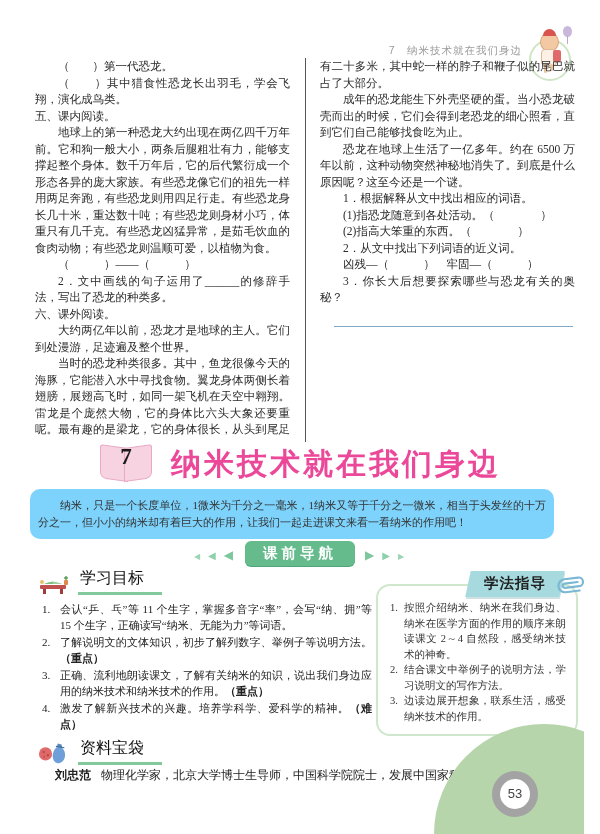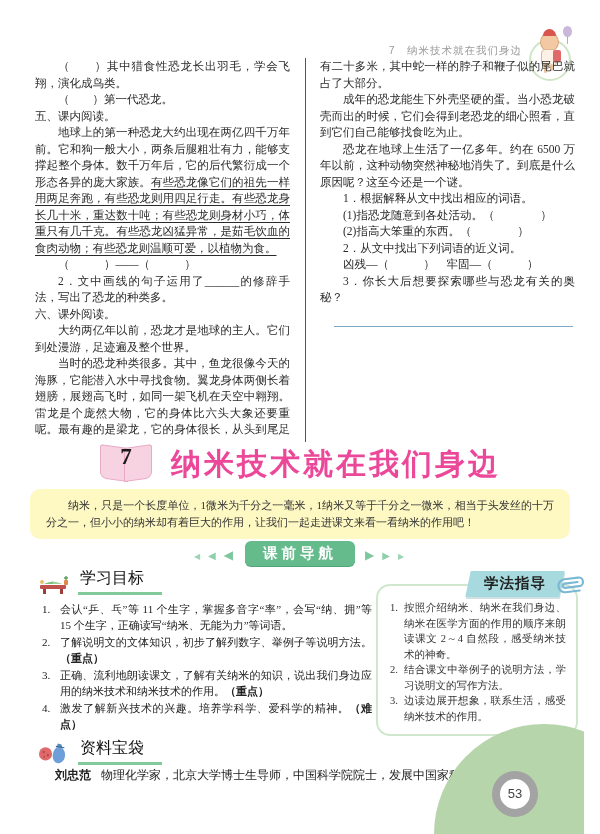--- a/index.html
+++ b/index.html
@@ -20,35 +20,35 @@
   .mascot .leg{position:absolute;left:18px;top:38px;width:3px;height:9px;background:#e8c49e;border-radius:2px;}
   .mascot .leg.l2{left:24px;height:7px;}
 
   
   .columns{position:absolute;left:35px;top:58px;width:540px;height:384px;
            column-count:2;column-gap:30px;column-fill:auto;column-rule:1px solid #555;
            font-size:11.5px;line-height:16.5px;text-align:justify;color:#2a2a2a;}
   .columns p{margin:0;text-indent:2em;}
   .columns p.noindent{text-indent:0;}
   .columns p.ctitle{text-indent:0;text-align:center;font-weight:bold;font-size:12.5px;margin:1px 0;}
-  .columns .ul{text-decoration:underline;text-underline-offset:3px;text-decoration-thickness:1px;margin-top:32px;}
+  .columns .ul{text-underline-offset:3px;text-decoration-thickness:1px;margin-top:32px;}
   .ans-line{height:14px;border-bottom:1px solid #7fa8c4;margin:6px 2px 0 14px;}
 
   
   .lesson-title-row{position:absolute;left:0;top:442px;width:600px;text-align:center;white-space:nowrap;}
   .book-badge{display:inline-block;position:relative;width:54px;height:40px;vertical-align:-8px;margin-right:14px;}
   .book-badge .pg{position:absolute;top:4px;width:26px;height:32px;background:#f7d2e0;border:1.5px solid #e9a9c5;}
   .book-badge .pg.left{left:1px;transform:skewY(8deg);border-radius:3px 0 0 6px;}
   .book-badge .pg.right{right:1px;transform:skewY(-8deg);border-radius:0 3px 6px 0;}
   .book-badge .num{position:absolute;left:0;top:2px;width:100%;text-align:center;font-size:23px;font-weight:bold;color:#1a1a1a;
                    font-family:"Liberation Serif",serif;}
   .lesson-title-text{display:inline-block;font-size:30px;font-weight:bold;letter-spacing:3px;color:#ec4899;}
 
   
-  .intro-box{position:absolute;left:30px;top:489px;width:508px;padding:8px 16px;background:#fef9c3;border-radius:10px;
+  .intro-box{position:absolute;left:30px;top:489px;width:508px;padding:8px 8px;background:#7dd3fc;border-radius:10px;
              font-size:11px;line-height:17px;color:#333;text-align:justify;text-indent:2em;}
 
   
   .banner-row{position:absolute;left:0;top:541px;width:600px;text-align:center;}
   .banner-row .arrows{display:inline-block;vertical-align:middle;color:#7cc79c;letter-spacing:2px;}
   .banner-row .arrows span{display:inline-block;}
   .banner-row .a1{font-size:8px;opacity:.75;}
   .banner-row .a2{font-size:10px;opacity:.85;}
   .banner-row .a3{font-size:12px;}
   .banner-badge{display:inline-block;vertical-align:middle;margin:0 10px;padding:3px 18px;background:#65bb8c;color:#fff;
@@ -100,22 +100,22 @@
     <div class="balloon"></div>
     <div class="head"></div>
     <div class="cap"></div>
     <div class="body"></div>
     <div class="pack"></div>
     <div class="leg"></div>
     <div class="leg l2"></div>
   </div>
 
   <div class="columns">
+    <p>（　　）第一代恐龙。</p>
     <p>（　　）其中猎食性恐龙长出羽毛，学会飞翔，演化成鸟类。</p>
-    <p>（　　）第一代恐龙。</p>
     <p class="noindent">五、课内阅读。</p>
     <p><span>地球上的第一种恐龙大约出现在两亿四千万年前。它和狗一般大小，两条后腿粗壮有力，能够支撑起整个身体。数千万年后，它的后代繁衍成一个形态各异的庞大家族。</span><span class="ul">有些恐龙像它们的祖先一样用两足奔跑，有些恐龙则用四足行走。有些恐龙身长几十米，重达数十吨；有些恐龙则身材小巧，体重只有几千克。有些恐龙凶猛异常，是茹毛饮血的食肉动物；有些恐龙则温顺可爱，以植物为食。</span></p>
     <p>（　　　）——（　　　）</p>
     <p>2．文中画线的句子运用了______的修辞手法，写出了恐龙的种类多。</p>
     <p class="noindent">六、课外阅读。</p>
     <p>大约两亿年以前，恐龙才是地球的主人。它们到处漫游，足迹遍及整个世界。</p>
     <p>当时的恐龙种类很多。其中，鱼龙很像今天的海豚，它能潜入水中寻找食物。翼龙身体两侧长着翅膀，展翅高飞时，如同一架飞机在天空中翱翔。雷龙是个庞然大物，它的身体比六头大象还要重呢。最有趣的是梁龙，它的身体很长，从头到尾足有二十多米，其中蛇一样的脖子和鞭子似的尾巴就占了大部分。</p>
     <p>成年的恐龙能生下外壳坚硬的蛋。当小恐龙破壳而出的时候，它们会得到老恐龙的细心照看，直到它们自己能够找食吃为止。</p>
     <p>恐龙在地球上生活了一亿多年。约在 6500 万年以前，这种动物突然神秘地消失了。到底是什么原因呢？这至今还是一个谜。</p>
     <p>1．根据解释从文中找出相应的词语。</p>

